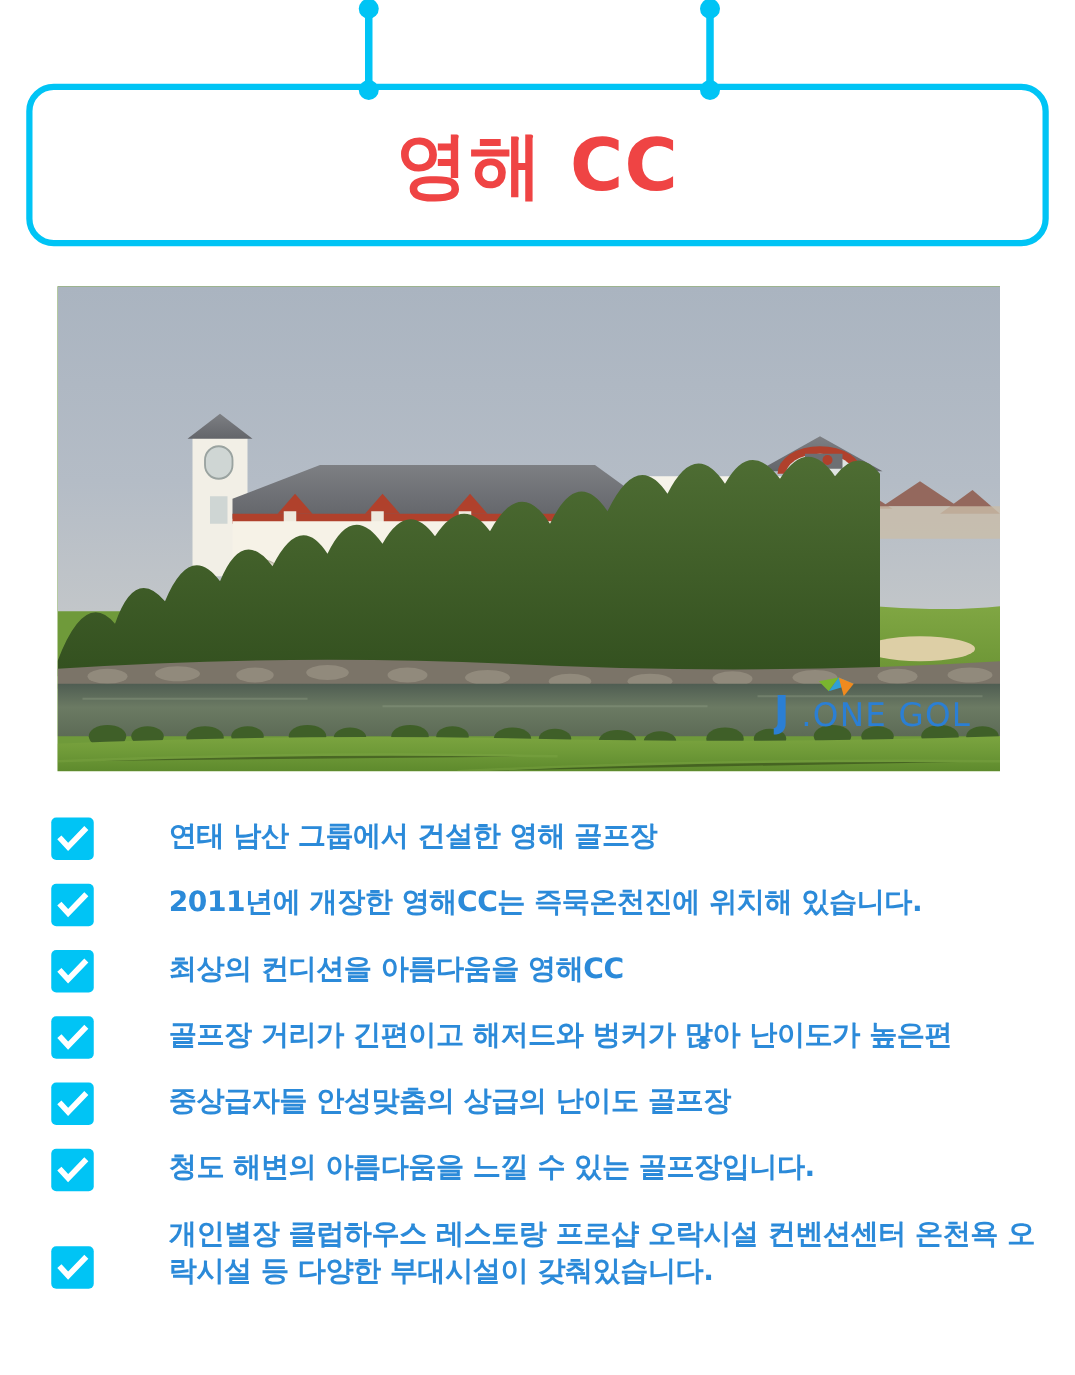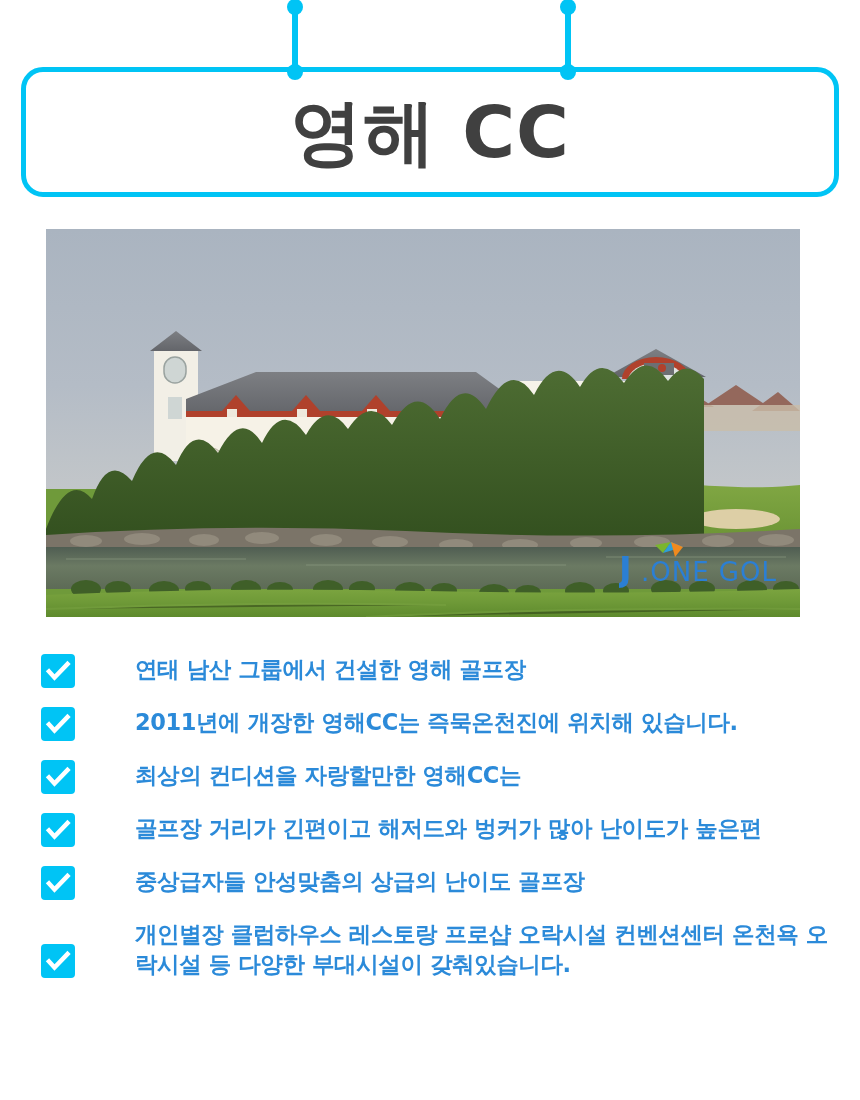--- a/index.html
+++ b/index.html
@@ -50,24 +50,24 @@
     border: 5px solid #00c4f5;
     border-radius: 22px;
     background: #ffffff;
     display: flex;
     align-items: center;
     justify-content: center;
     z-index: 2;
   }
   .title-text {
     font-family: "DejaVu Sans", "Liberation Sans", sans-serif;
-    font-size: 72px;
+    font-size: 58px;
     font-weight: 700;
     letter-spacing: 1px;
-    color: #404040;
+    color: #ef4444;
     line-height: 1;
     white-space: nowrap;
   }
 
   
   .photo-wrap {
     position: absolute;
     left: 46px;
     top: 229px;
     width: 754px;
@@ -321,21 +321,21 @@
     <span class="check-label">2011년에 개장한 영해CC는 즉묵온천진에 위치해 있습니다.</span>
   </div>
 
   <div class="check-item">
     <span class="check-box">
       <svg viewBox="0 0 36 36">
           <rect x="1" y="1" width="34" height="34" rx="4" fill="#00c4f5"></rect>
           <path d="M9 18.5 l5.5 6 L27.5 11" stroke="#ffffff" stroke-width="4.5" fill="none" stroke-linecap="square"></path>
         </svg>
     </span>
-    <span class="check-label">최상의 컨디션을 자랑할만한 영해CC는</span>
+    <span class="check-label">최상의 컨디션을 아름다움을 영해CC</span>
   </div>
 
   <div class="check-item">
     <span class="check-box">
       <svg viewBox="0 0 36 36">
           <rect x="1" y="1" width="34" height="34" rx="4" fill="#00c4f5"></rect>
           <path d="M9 18.5 l5.5 6 L27.5 11" stroke="#ffffff" stroke-width="4.5" fill="none" stroke-linecap="square"></path>
         </svg>
     </span>
     <span class="check-label">골프장 거리가 긴편이고 해저드와 벙커가 많아 난이도가 높은편</span>
@@ -344,20 +344,29 @@
   <div class="check-item">
     <span class="check-box">
       <svg viewBox="0 0 36 36">
           <rect x="1" y="1" width="34" height="34" rx="4" fill="#00c4f5"></rect>
           <path d="M9 18.5 l5.5 6 L27.5 11" stroke="#ffffff" stroke-width="4.5" fill="none" stroke-linecap="square"></path>
         </svg>
     </span>
     <span class="check-label">중상급자들 안성맞춤의 상급의 난이도 골프장</span>
   </div>
 
+  <div class="check-item">
+    <span class="check-box">
+      <svg viewBox="0 0 36 36">
+          <rect x="1" y="1" width="34" height="34" rx="4" fill="#00c4f5"></rect>
+          <path d="M9 18.5 l5.5 6 L27.5 11" stroke="#ffffff" stroke-width="4.5" fill="none" stroke-linecap="square"></path>
+        </svg>
+    </span>
+    <span class="check-label">청도 해변의 아름다움을 느낄 수 있는 골프장입니다.</span>
+  </div>
 
   <div class="check-item">
     <span class="check-box">
       <svg viewBox="0 0 36 36">
           <rect x="1" y="1" width="34" height="34" rx="4" fill="#00c4f5"></rect>
           <path d="M9 18.5 l5.5 6 L27.5 11" stroke="#ffffff" stroke-width="4.5" fill="none" stroke-linecap="square"></path>
         </svg>
     </span>
     <span class="check-label">개인별장 클럽하우스 레스토랑 프로샵 오락시설 컨벤션센터 온천욕 오락시설 등 다양한 부대시설이 갖춰있습니다.</span>
   </div>

